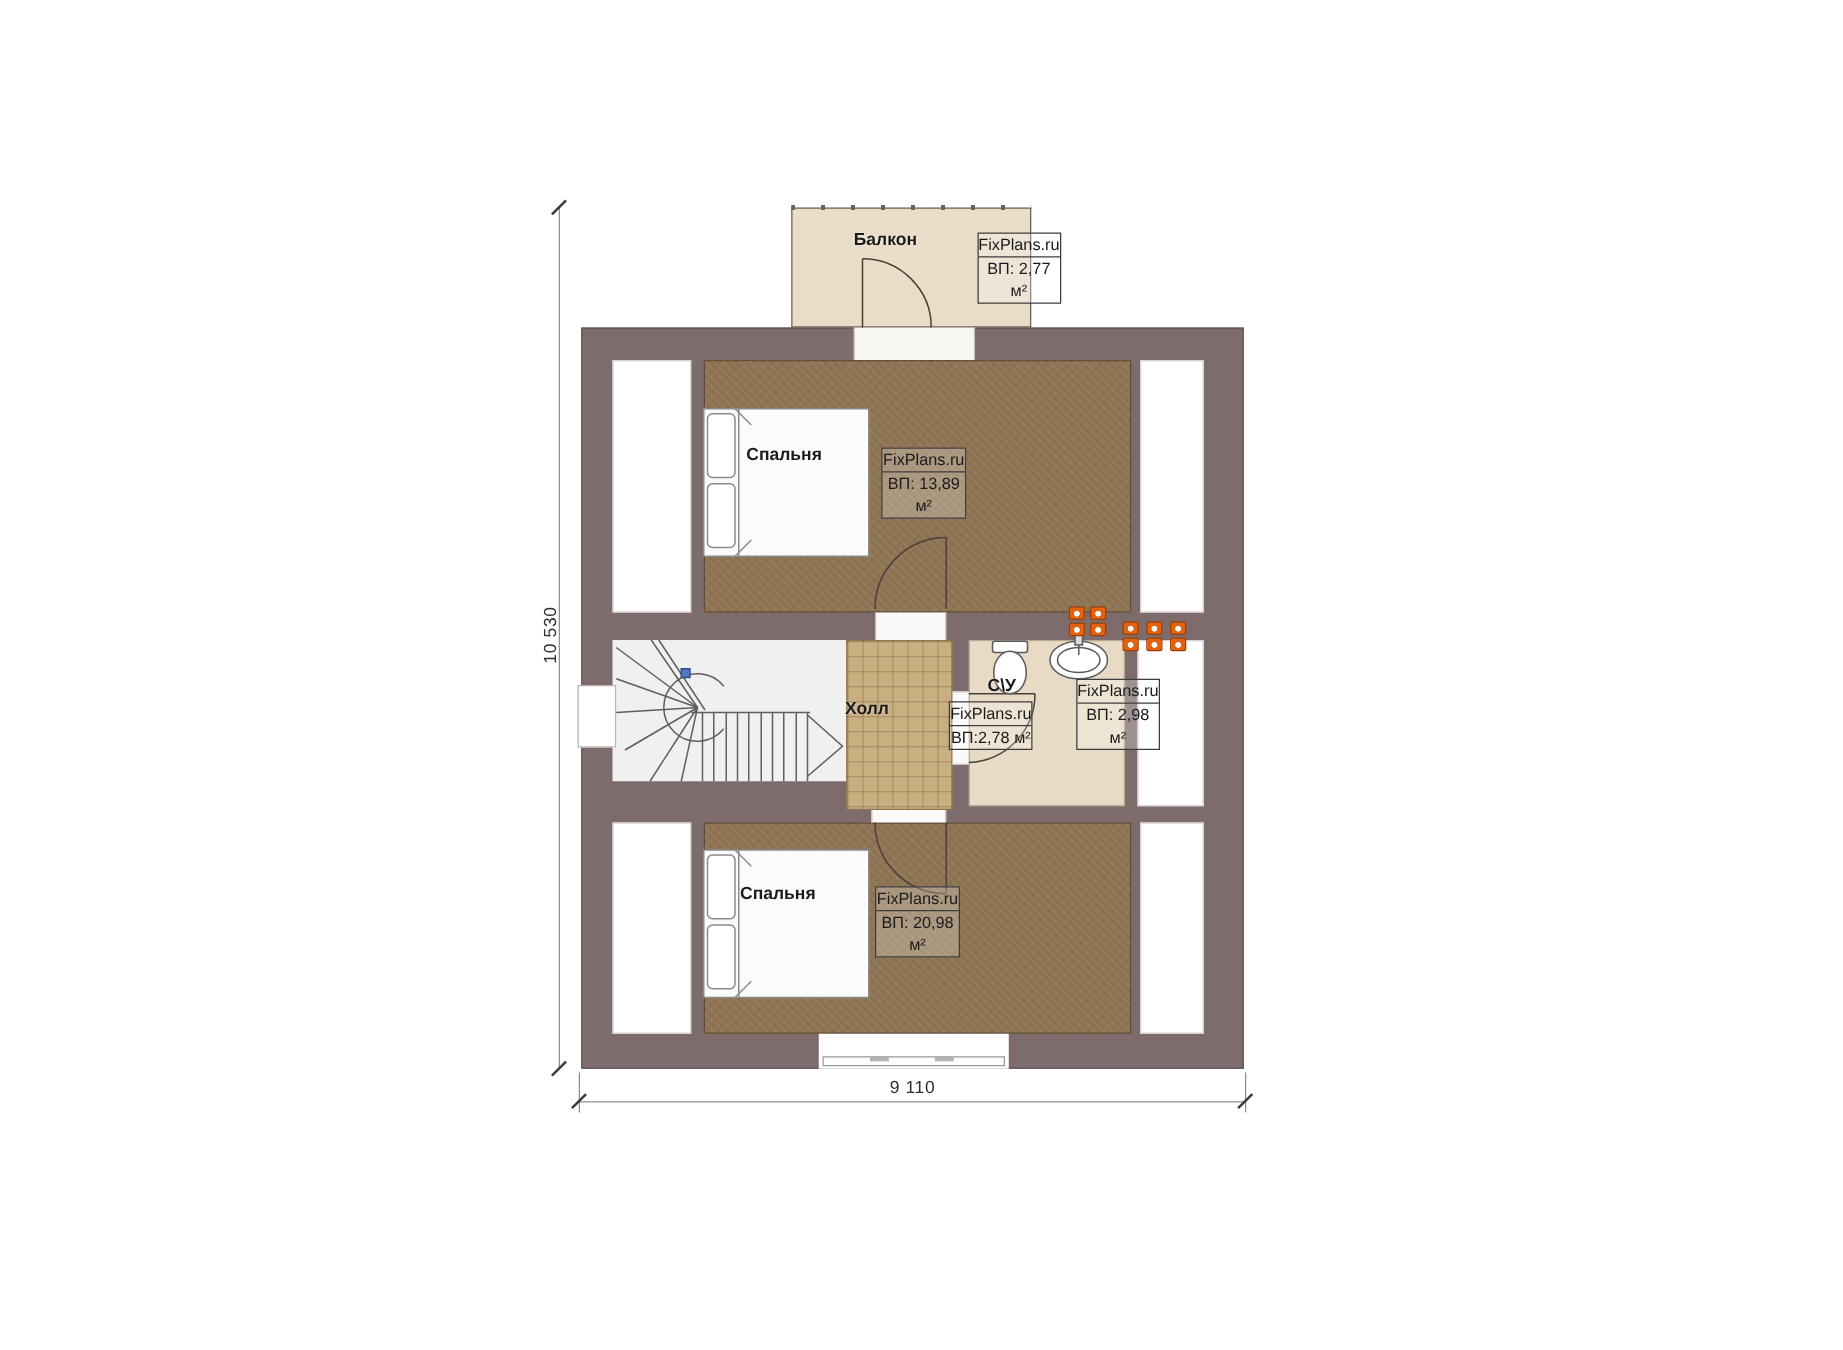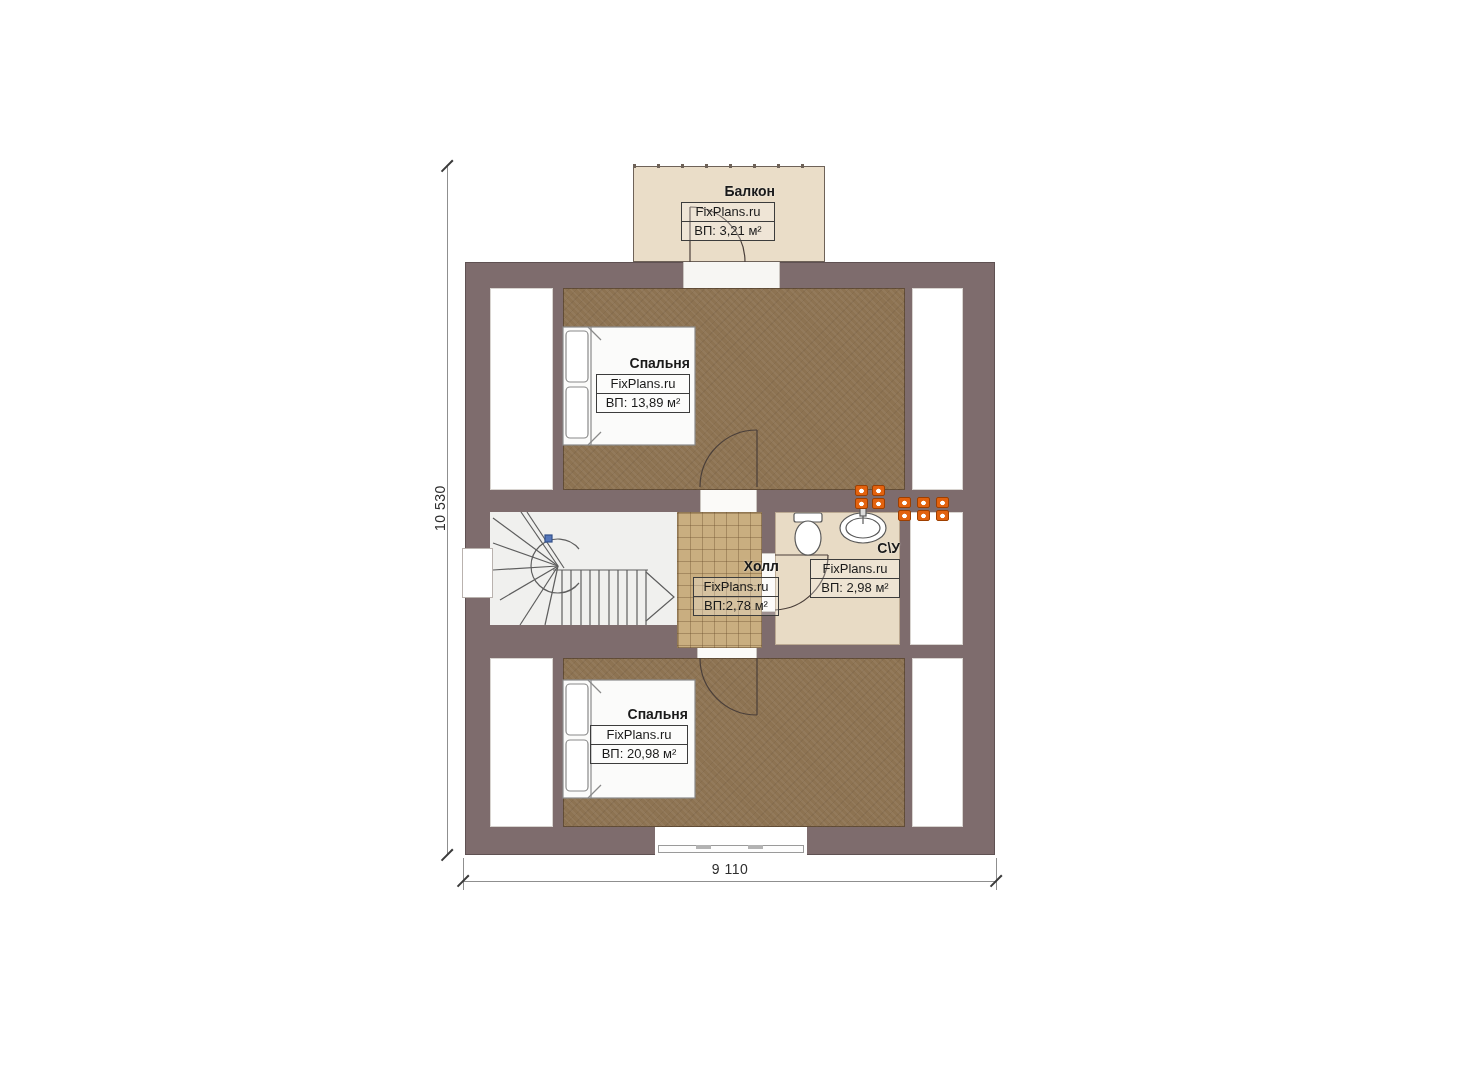--- a/index.html
+++ b/index.html
@@ -32,21 +32,21 @@
   .opening-v{background:#f7f6f3;border-top:1px solid #c9c4bf;border-bottom:1px solid #c9c4bf;box-sizing:border-box;}
   .balcony{
     background:var(--floor-balcony,#eaddc8);
     border:1.5px solid #6e6258;box-sizing:border-box;
   }
   .balcony-railing{
     background-image:repeating-linear-gradient(90deg,#6e6258 0 3px, rgba(0,0,0,0) 3px 24px);
     height:4px;
   }
   
-  .room-label{display:flex;flex-direction:column;align-items:flex-end;}
+  .room-label{display:flex;flex-direction:row;align-items:flex-start;gap:48px;}
   .room-name{font-size:14px;font-weight:bold;white-space:nowrap;text-shadow:0 0 2px rgba(255,255,255,.7);}
   .label-box{
     margin-top:3px;width:92px;border:1px solid #3c3c3c;background:rgba(255,255,255,.25);
     text-align:center;font-size:13px;line-height:18px;
   }
   .label-box .row2{border-top:1px solid #3c3c3c;}
   
   .dim-line{background:#8f8f8f;}
   .dim-tick{width:16px;height:1.5px;background:#3a3a3a;}
   .dim-text{font-size:14px;color:#2e2e2e;letter-spacing:.5px;text-align:center;}
@@ -195,41 +195,41 @@
   </div>
   <div class="abs socket" style="left:936px;top:497px;">
     <div class="cell"></div>
       <div class="cell"></div>
   </div>
 
   <div class="abs room-label" style="left:683px;top:183px;width:92px;">
     <div class="room-name">Балкон</div>
     <div class="label-box">
       <div class="row1">FixPlans.ru</div>
-      <div class="row2">ВП: 3,21 м²</div>
+      <div class="row2">ВП: 2,77 м²</div>
     </div>
   </div>
 
   <div class="abs room-label" style="left:597px;top:355px;width:93px;">
     <div class="room-name">Спальня</div>
     <div class="label-box">
       <div class="row1">FixPlans.ru</div>
       <div class="row2">ВП: 13,89 м²</div>
     </div>
   </div>
 
   <div class="abs room-label" style="left:676px;top:558px;width:103px;">
     <div class="room-name">Холл</div>
     <div class="label-box" style="width:84px;">
       <div class="row1">FixPlans.ru</div>
       <div class="row2">ВП:2,78 м²</div>
     </div>
   </div>
 
-  <div class="abs room-label" style="left:790px;top:540px;width:90px;margin-left:20px;">
+  <div class="abs room-label" style="left:790px;top:540px;width:90px;">
     <div class="room-name">С\У</div>
     <div class="label-box" style="width:88px;">
       <div class="row1">FixPlans.ru</div>
       <div class="row2">ВП: 2,98 м²</div>
     </div>
   </div>
 
   <div class="abs room-label" style="left:592px;top:706px;width:96px;">
     <div class="room-name">Спальня</div>
     <div class="label-box" style="width:96px;">

